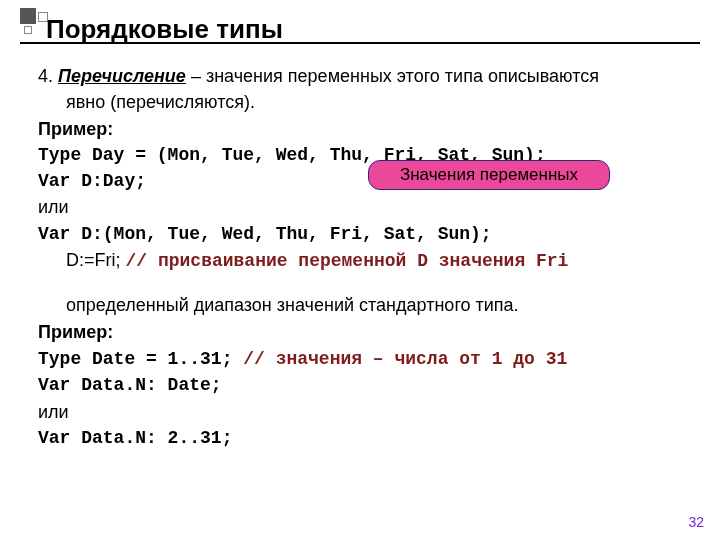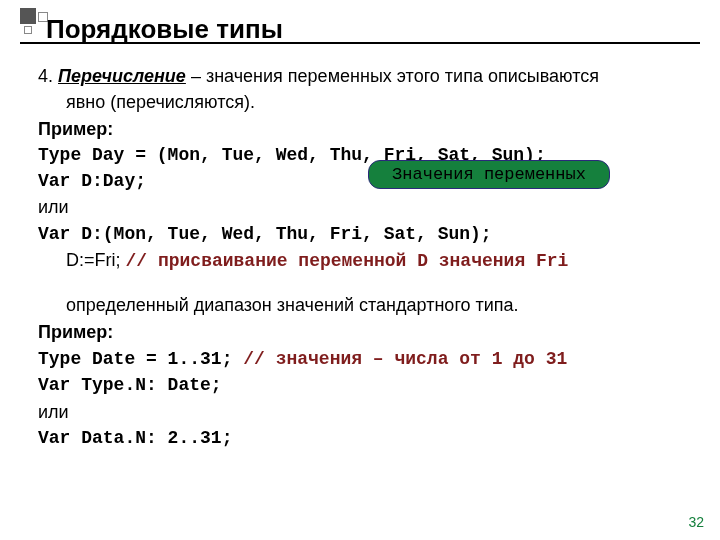--- a/index.html
+++ b/index.html
@@ -55,33 +55,32 @@
   .bold { font-weight: bold; }
   .ital { font-style: italic; text-decoration: underline; }
   .comment { color: #7f1d1d; }
   .gap { height: 18px; }
   .callout {
     position: absolute;
     left: 368px;
     top: 160px;
     width: 220px;
     padding: 4px 10px;
-    background: #15803d;
+    background: #ec4899;
     border: 1.5px solid #2a2a7a;
     border-radius: 12px;
     text-align: center;
     font-size: 17px;
-    font-family: Liberation Mono, monospace;
   }
   .pagenum {
     position: absolute;
     right: 16px;
     bottom: 10px;
     font-size: 14px;
-    color: #15803d;
+    color: #6d28d9;
   }
 </style>
 </head>
 <body>
 
 <div class="decor">
   <div class="sq sq1"></div>
   <div class="sq sq2"></div>
   <div class="sq sq3"></div>
 </div>
@@ -104,21 +103,21 @@
     <span>D:=Fri; </span><span class="mono comment">// присваивание переменной D значения Fri</span>
   </p>
 
   <div class="gap"></div>
 
   <p class="indent">определенный диапазон значений стандартного типа.</p>
   <p class="bold">Пример:</p>
   <p>
     <span class="mono">Type Date = 1..31; </span><span class="mono comment">// значения – числа от 1 до 31</span>
   </p>
-  <p class="mono">Var Type.N: Date;</p>
+  <p class="mono">Var Data.N: Date;</p>
   <p>или</p>
   <p class="mono">Var Data.N: 2..31;</p>
 
 </div>
 
 <div class="callout">Значения переменных</div>
 
 <div class="pagenum">32</div>
 
 </body></html>

